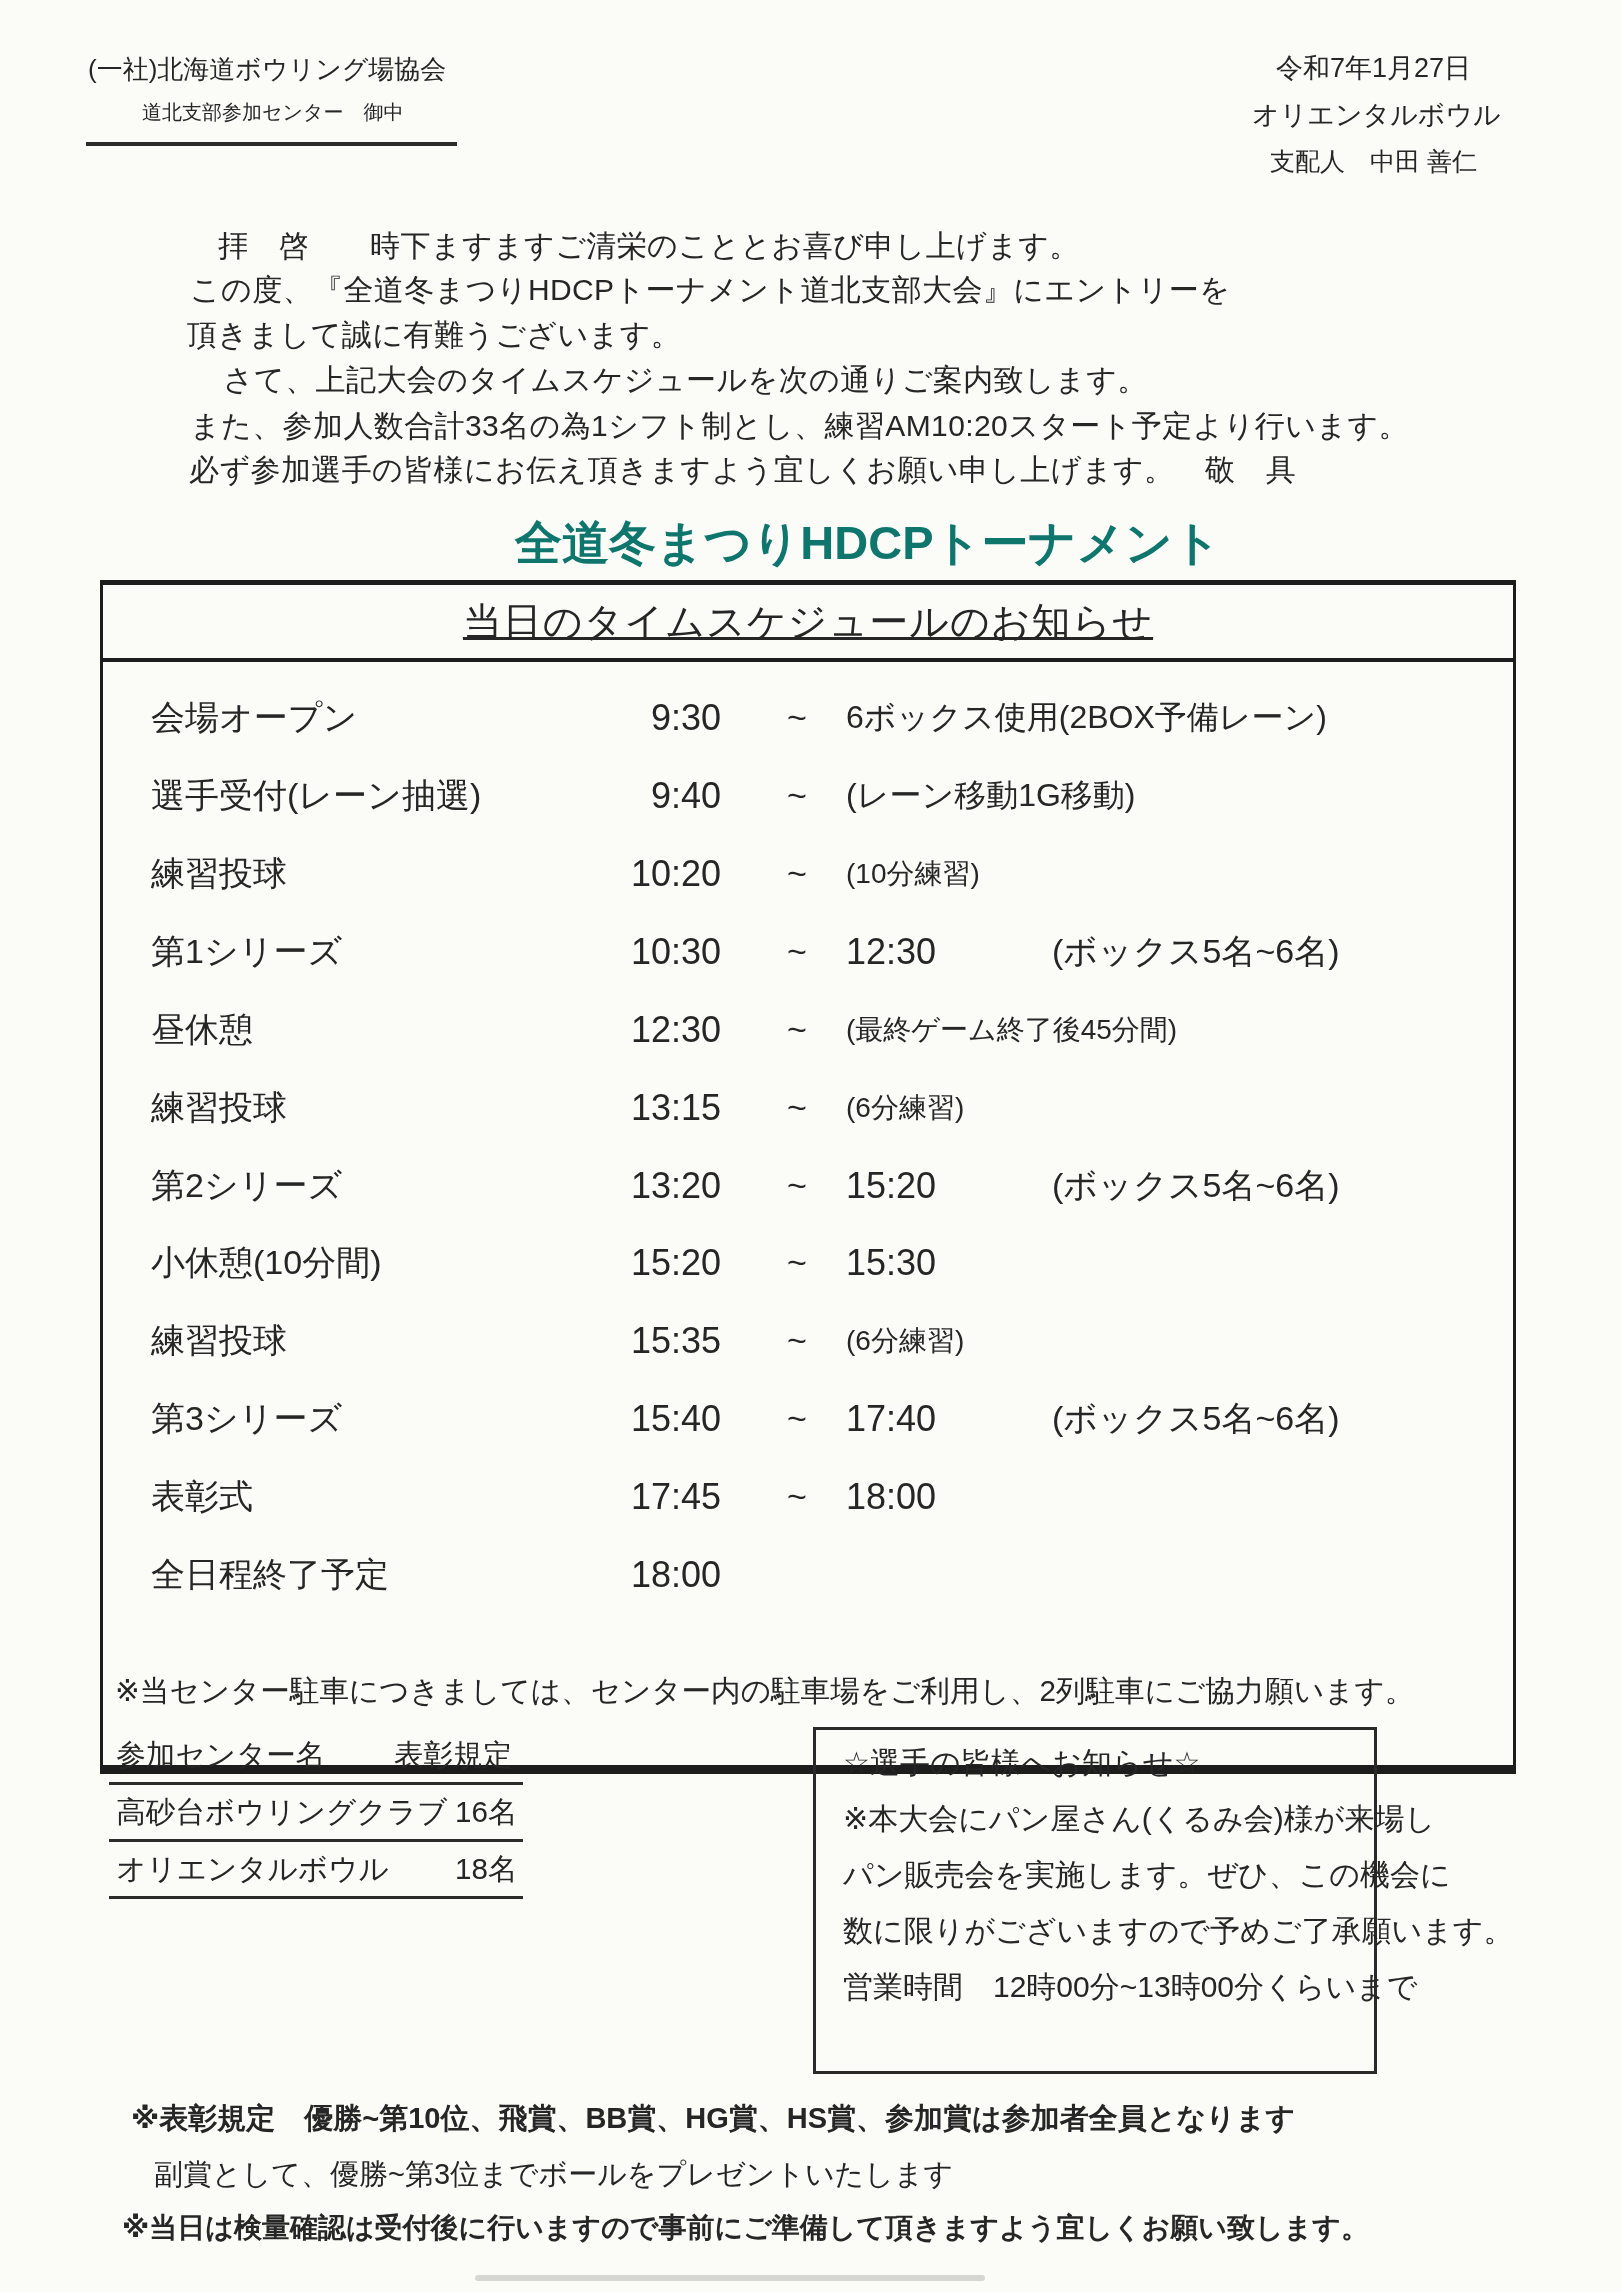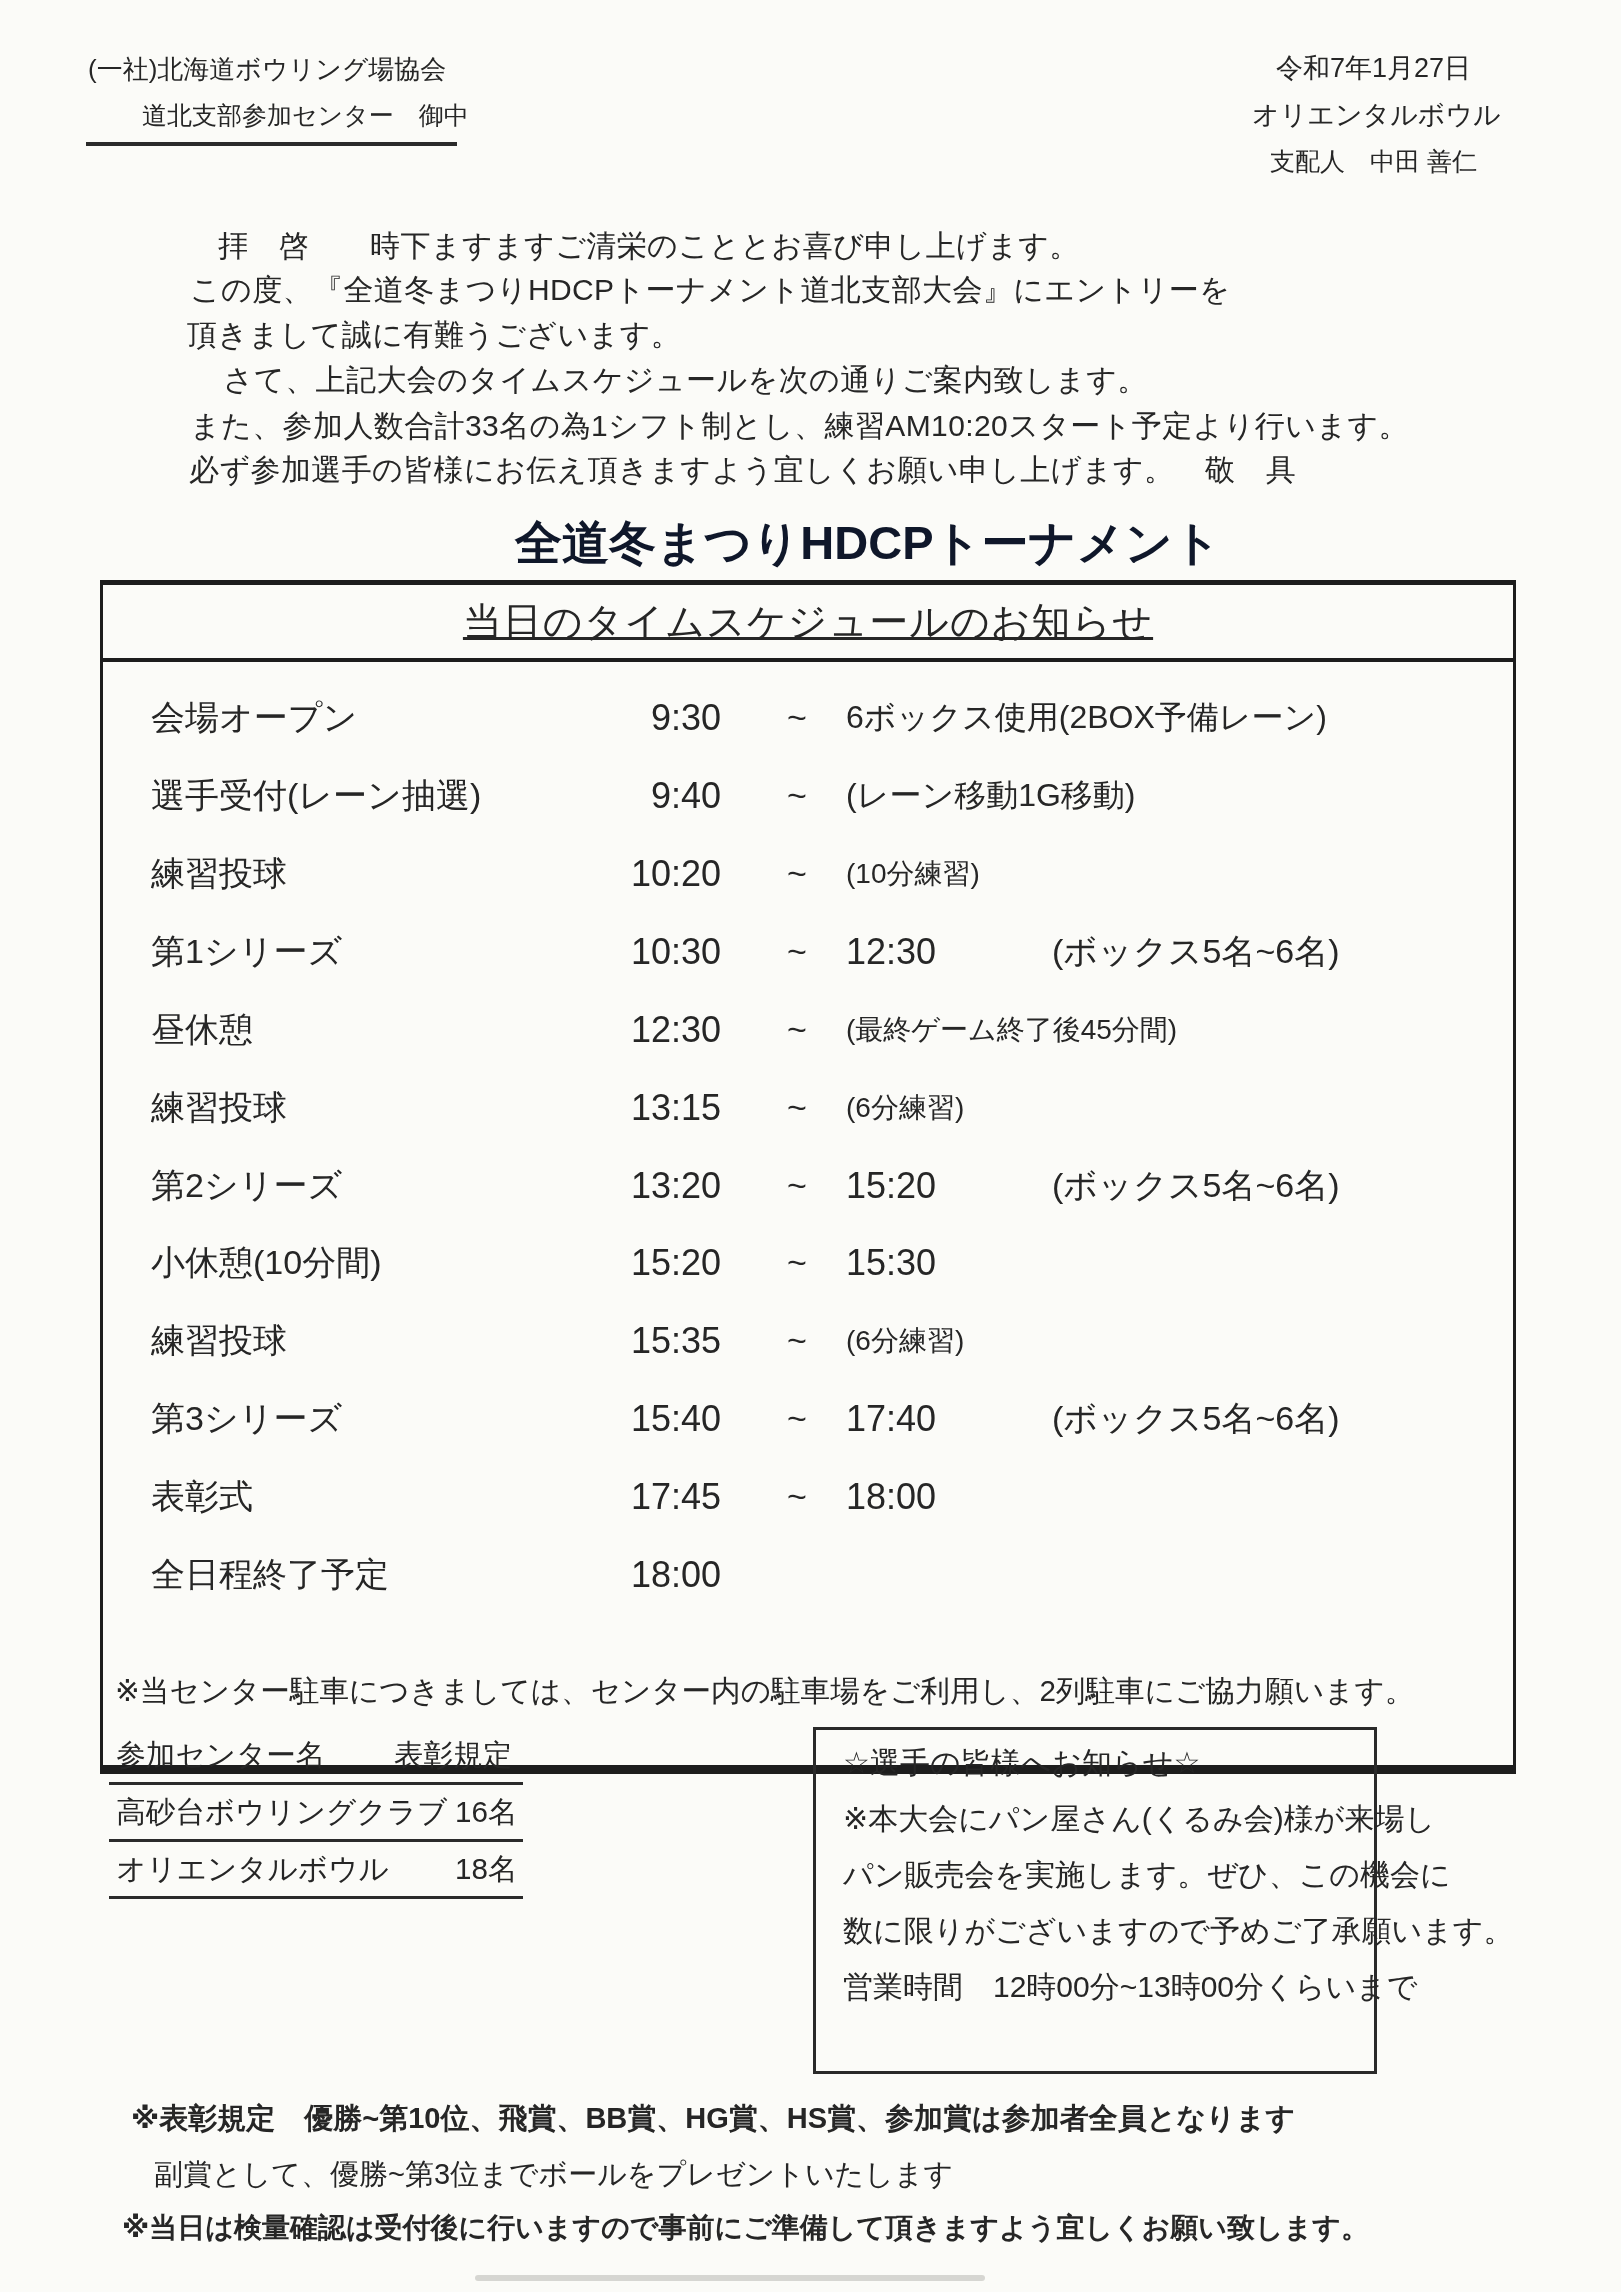--- a/index.html
+++ b/index.html
@@ -6,36 +6,36 @@
   body{
     width:1621px;height:2293px;position:relative;overflow:hidden;
     background:#fbfbf8;color:#262626;
     font-family:"Liberation Sans","DejaVu Sans",sans-serif;
     -webkit-font-smoothing:antialiased;
   }
   .abs{position:absolute;white-space:nowrap;}
 
   
   .recip1{left:88px;top:52px;font-size:26px;font-weight:500;}
-  .recip2{left:142px;top:99px;font-size:25px;font-weight:500;}
+  .recip2{left:142px;top:99px;font-size:20px;font-weight:500;}
   .recip-underline{left:86px;top:142px;width:371px;height:3.6px;background:#2b2b2b;}
   .doc-date{left:1276px;top:50px;font-size:27px;font-weight:500;}
   .sender-center{left:1252px;top:97px;font-size:27px;font-weight:500;}
   .sender-manager{left:1270px;top:145px;font-size:25px;font-weight:500;}
 
   
   .letter{font-size:30px;font-weight:500;letter-spacing:0.4px;}
   .l1{left:218px;top:226px;}
   .l2{left:190px;top:270px;}
   .l3{left:187px;top:315px;}
   .l4{left:223px;top:360px;}
   .l5{left:190px;top:406px;}
   .l6{left:189px;top:450px;}
 
-  .tour-title{left:515px;top:512px;font-size:47px;font-weight:900;letter-spacing:0px;color:#0f172a;}
+  .tour-title{left:515px;top:512px;font-size:47px;font-weight:900;letter-spacing:0px;color:#0f766e;}
 
   
   .sbox{
     position:absolute;left:100px;top:580px;width:1416px;height:1194px;
     border-style:solid;border-color:#1d1d1d;border-width:5.4px 3.6px 9px 3.6px;
     box-sizing:border-box;background:transparent;text-decoration:underline;
   }
   .sbox-head{
     position:relative;height:73px;border-bottom:4.5px solid #1d1d1d;
     text-align:center;line-height:73px;font-size:39px;font-weight:500;letter-spacing:0.9px;

